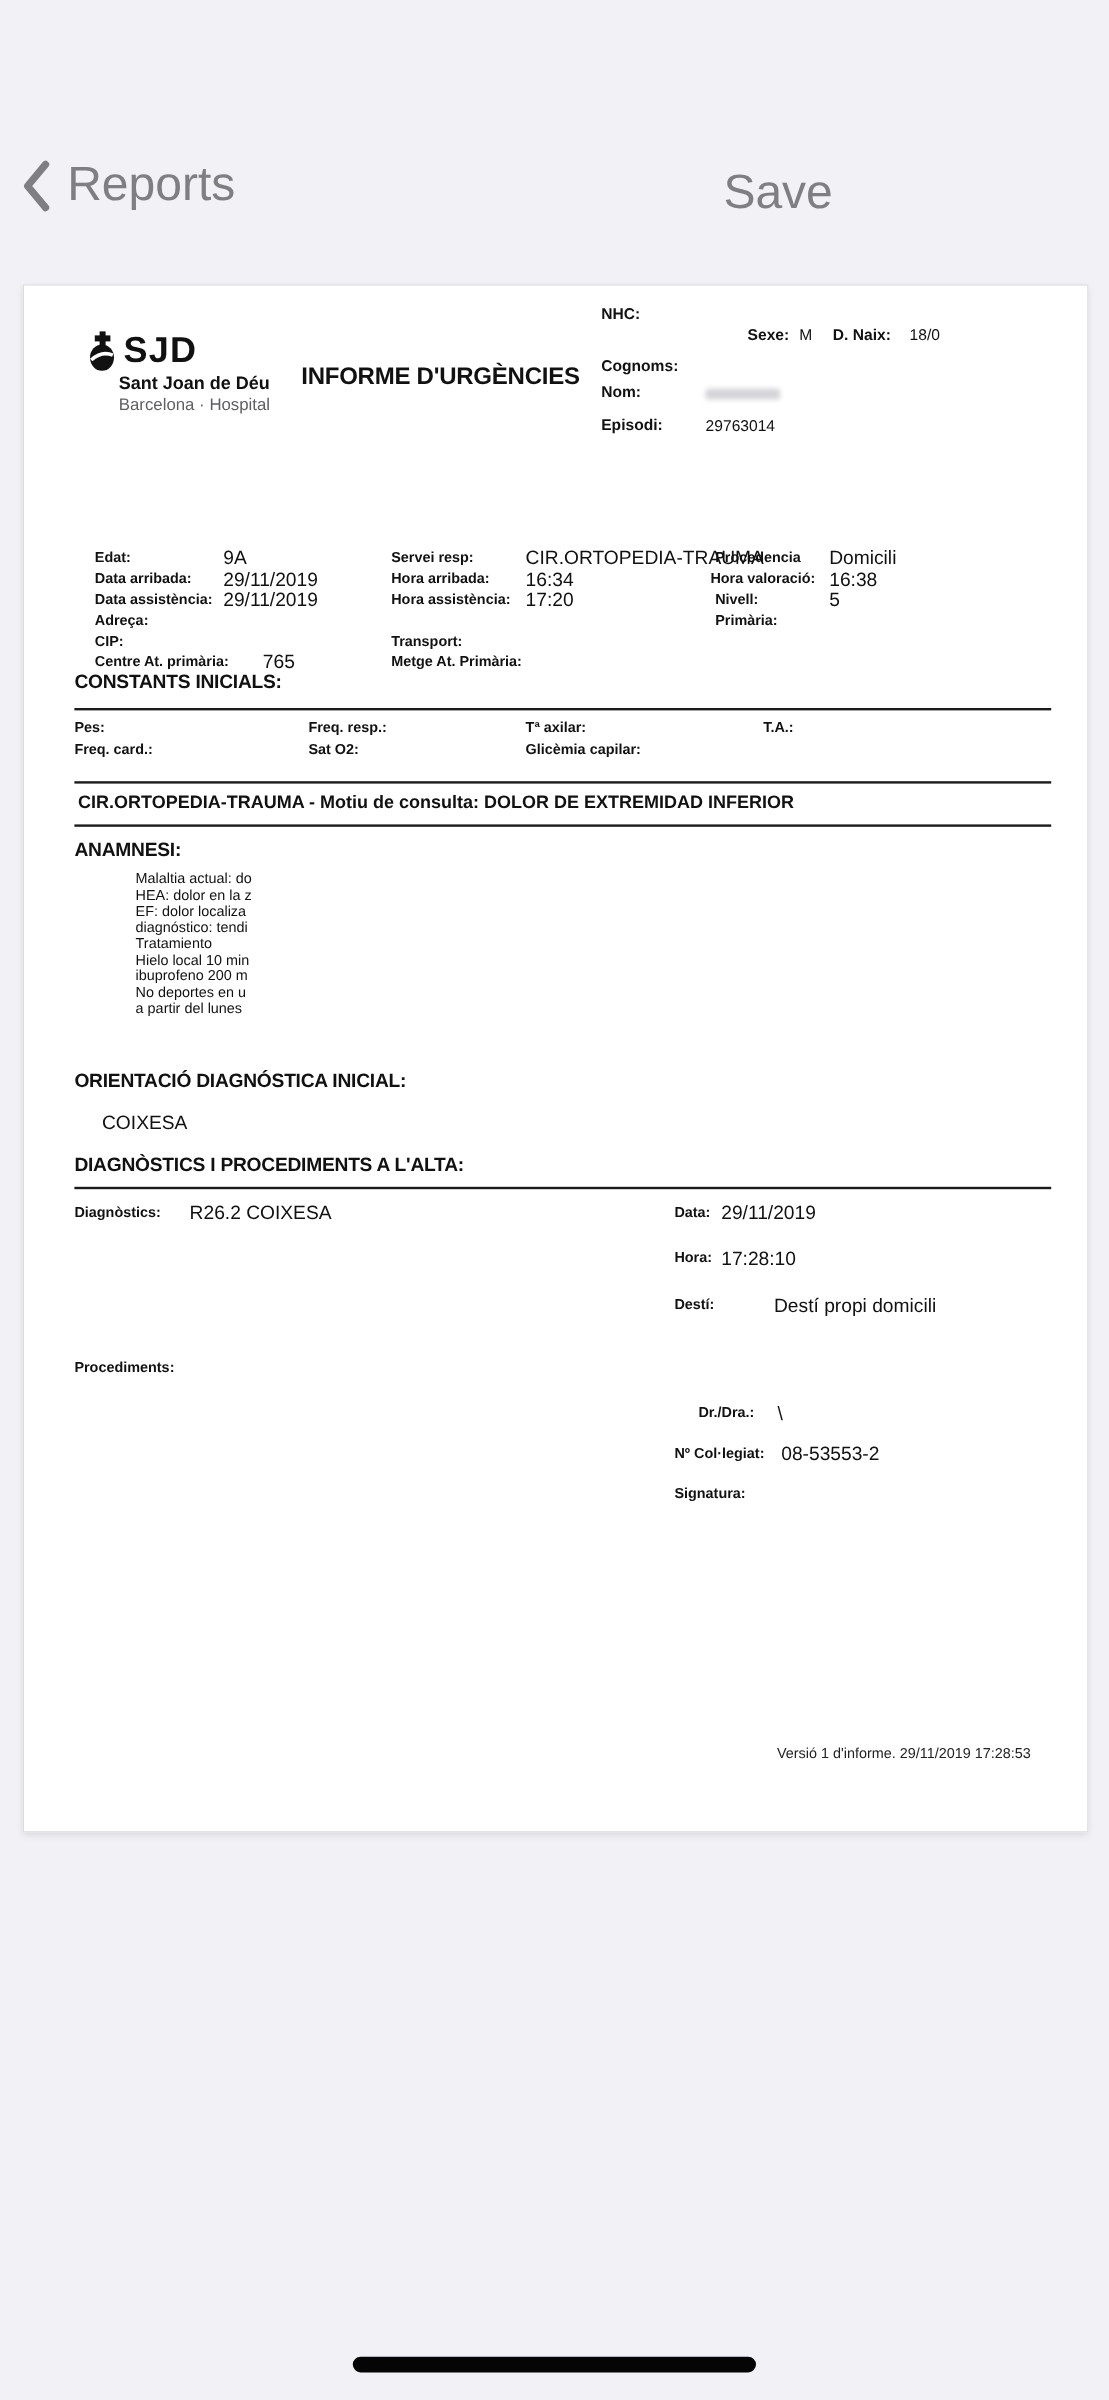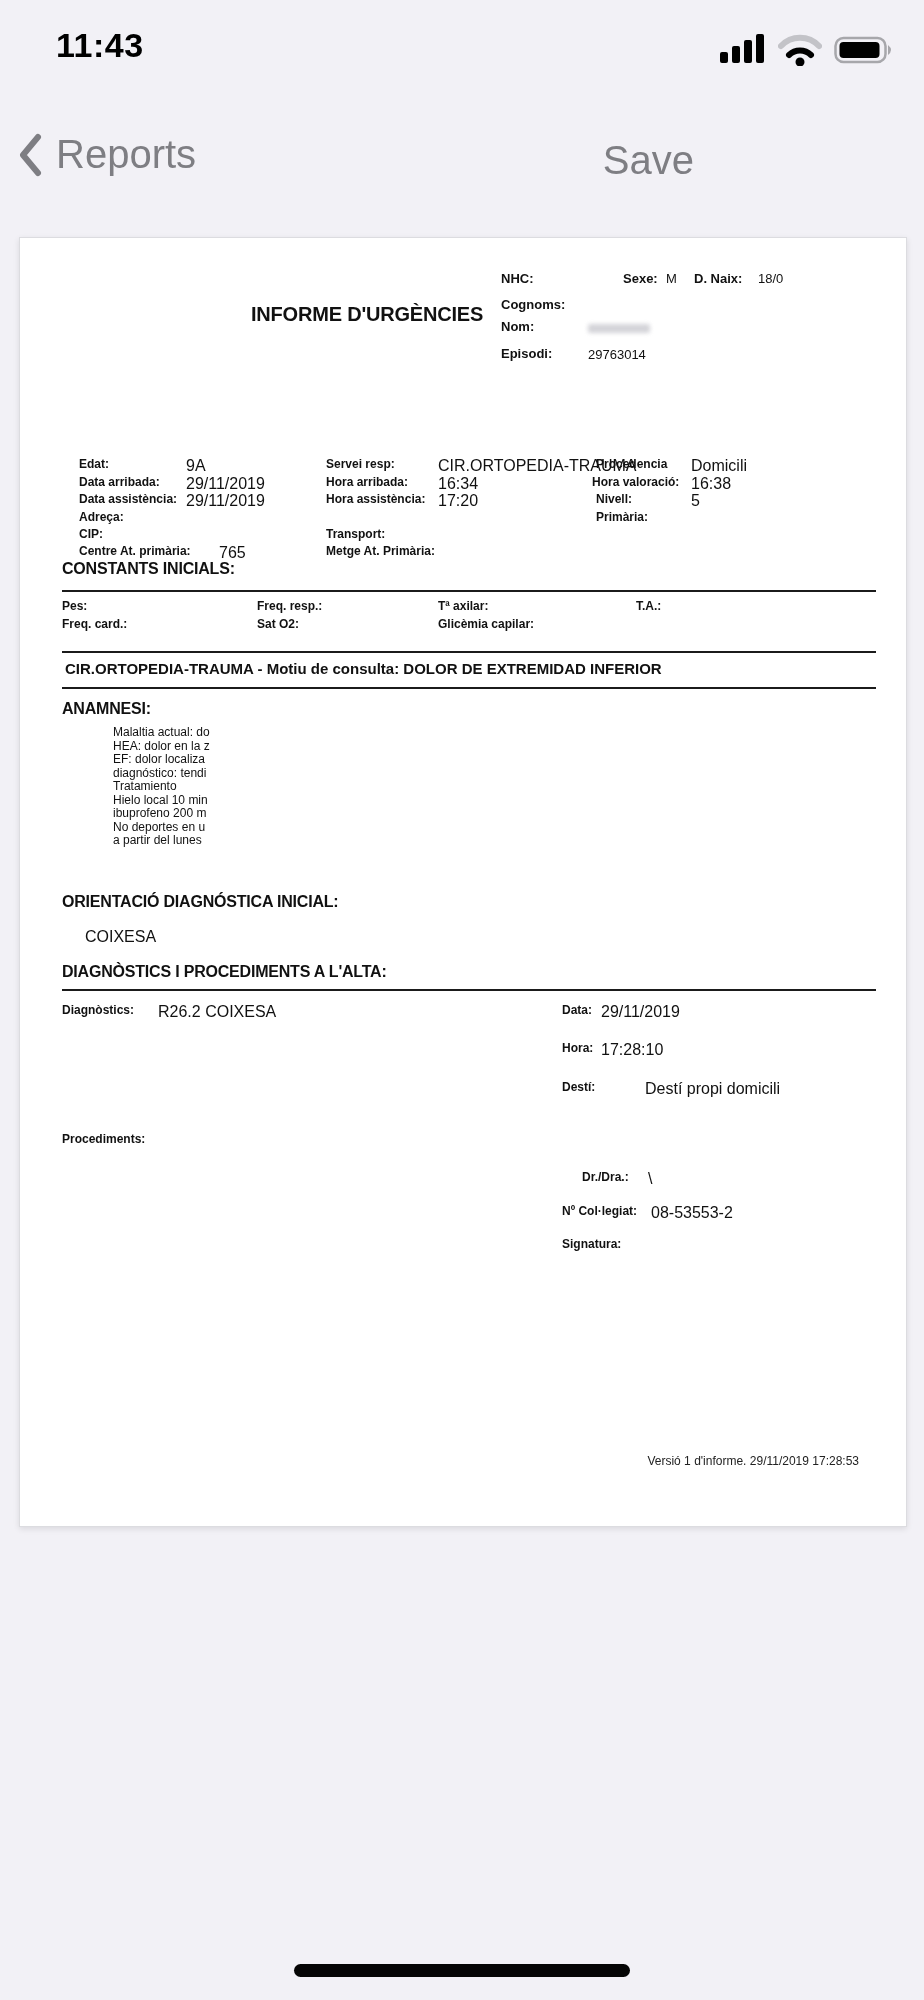--- a/index.html
+++ b/index.html
@@ -34,60 +34,52 @@
   .motiu{font-weight:bold;font-size:15px;}
   .footer-note{position:absolute;right:47px;font-size:12px;color:#222;}
   
   .home-indicator{position:absolute;left:294px;top:1964px;width:336px;height:13px;border-radius:7px;background:#050505;}
 </style>
 </head>
 <body>
 
 <div class="screen">
 
-  <div class="status-bar">
-    <span class="status-time">11:43</span>
-    <div class="status-icons">
-      <svg width="46" height="32" viewBox="0 0 46 32">
-        <rect x="0" y="18" width="8" height="11" rx="2" fill="#000"></rect>
-        <rect x="12" y="12" width="8" height="17" rx="2" fill="#000"></rect>
-        <rect x="24" y="6" width="8" height="23" rx="2" fill="#000"></rect>
-        <rect x="36" y="0" width="8" height="29" rx="2" fill="#000"></rect>
-      </svg>
-      <svg width="44" height="32" viewBox="0 0 44 32">
-        <path d="M3 12 A26 26 0 0 1 41 12" fill="none" stroke="#c3c3c8" stroke-width="6" stroke-linecap="round"></path>
-        <path d="M11 21 A16 16 0 0 1 33 21" fill="none" stroke="#000" stroke-width="6" stroke-linecap="round"></path>
-        <circle cx="22" cy="28" r="4.5" fill="#000"></circle>
-      </svg>
-      <svg width="62" height="32" viewBox="0 0 62 32">
-        <rect x="1.5" y="4" width="50" height="24" rx="8" fill="none" stroke="#a7a7ab" stroke-width="2.5"></rect>
-        <rect x="5.5" y="8" width="40" height="16" rx="4" fill="#000"></rect>
-        <path d="M54 11 q6 5 0 10 Z" fill="#a7a7ab"></path>
-      </svg>
-    </div>
-  </div>
 
   <div class="nav-bar">
     <div class="back-button">
       <svg width="24" height="44" viewBox="0 0 24 44">
         <polyline points="20,4 5,22 20,40" fill="none" stroke="#7e7e83" stroke-width="6" stroke-linecap="round" stroke-linejoin="round"></polyline>
       </svg>
       <span class="nav-text">Reports</span>
     </div>
     <div class="save-button nav-text">Save</div>
   </div>
 
   <div class="doc-card">
     <div class="doc">
 
+      <div class="abs" style="left:53px;top:38px;">
+        <div style="display:flex;align-items:flex-start;gap:4px;">
+          <svg width="26" height="34" viewBox="0 0 26 34">
+            <rect x="10" y="0" width="5" height="12" fill="#111"></rect>
+            <rect x="6" y="3.5" width="13" height="5" fill="#111"></rect>
+            <ellipse cx="12" cy="22" rx="10" ry="11" fill="#111"></ellipse>
+            <path d="M3 24 q9 -8 18 -4" stroke="#fff" stroke-width="3" fill="none"></path>
+          </svg>
+          <span class="logo-acronym">SJD</span>
+        </div>
+        <div class="logo-name" style="margin-left:26px;">Sant Joan de Déu</div>
+        <div class="logo-sub" style="margin-left:26px;">Barcelona · Hospital</div>
+      </div>
 
       <div class="abs doc-title" style="left:231px;top:65px;">INFORME D'URGÈNCIES</div>
 
       <div class="abs" style="left:481px;top:0;width:400px;">
-        <span class="abs lbl h13" style="left:0;top:33px;">NHC:</span>
+        <span class="abs lbl h13" style="left:0;top:16px;">NHC:</span>
         <span class="abs lbl h13" style="left:122px;top:33px;">Sexe:</span>
         <span class="abs val h13" style="left:165px;top:33px;">M</span>
         <span class="abs lbl h13" style="left:193px;top:33px;">D. Naix:</span>
         <span class="abs val h13" style="left:257px;top:33px;">18/0</span>
         <span class="abs lbl h13" style="left:0;top:59px;">Cognoms:</span>
         <span class="abs lbl h13" style="left:0;top:81px;">Nom:</span>
         <span class="redacted" style="left:87px;top:86px;"></span>
         <span class="abs lbl h13" style="left:0;top:108px;">Episodi:</span>
         <span class="abs val h13" style="left:87px;top:109px;">29763014</span>
       </div>

